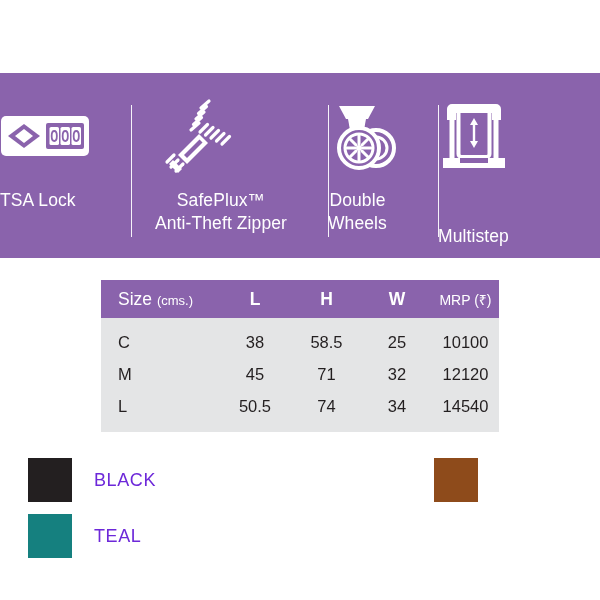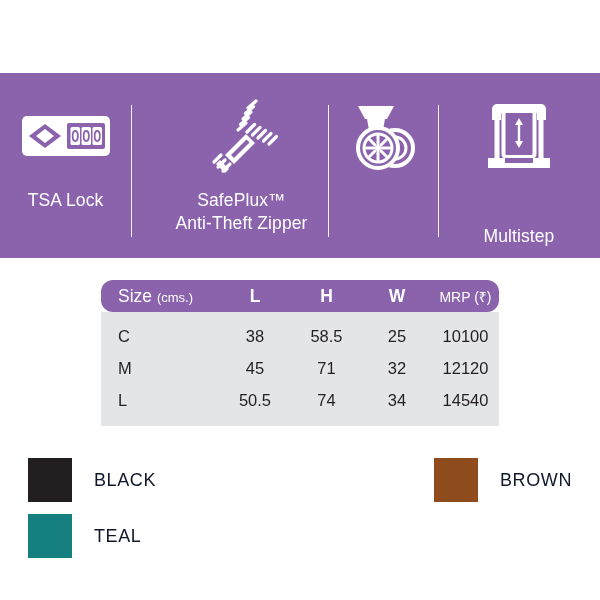--- a/index.html
+++ b/index.html
@@ -24,21 +24,21 @@
     height: 185px;
     background: #8a63ac;
     display: flex;
     flex-direction: row;
     align-items: stretch;
   }
   .feature-item {
     position: relative;
     display: flex;
     flex-direction: column;
-    align-items: center;
+    align-items: flex-start;
     justify-content: flex-start;
     box-sizing: border-box;
   }
   .feat-1 { width: 131px; }
   .feat-2 { width: 197px; padding-left: 24px; }
   .feat-3 { width: 110px; }
   .feat-4 { width: 162px; gap: 36px; }
 
   .feature-item + .feature-item::before {
     content: "";
@@ -69,25 +69,24 @@
 
   
   .spec-table {
     position: absolute;
     left: 101px;
     top: 280px;
     width: 398px;
   }
   .spec-head {
     background: #8a63ac;
-    height: 32px;
+    height: 38px;
     display: flex;
     align-items: center;
     color: #ffffff;
-    border-radius: 12px;
   }
   .spec-body {
     background: #e4e5e6;
     padding-top: 8px;
     padding-bottom: 10px;
   }
   .spec-row {
     height: 32px;
     display: flex;
     align-items: center;
@@ -126,21 +125,21 @@
   .sw-teal  { left: 28px;  top: 56px; justify-content: space-between; }
 
   .swatch-chip {
     width: 44px;
     height: 44px;
     flex: none;
   }
   .swatch-label {
     margin-left: 22px;
     font-size: 18px;
-    color: #0f172a;
+    color: #6d28d9;
     letter-spacing: 0.6px;
     white-space: nowrap;
   }
 </style>
 </head>
 <body>
 
 <div class="feature-banner">
 
   <div class="feature-item feat-1">
@@ -218,20 +217,24 @@
           <line x1="19" y1="48" x2="27" y2="48"></line>
           <line x1="35" y1="48" x2="43" y2="48"></line>
           <line x1="22.5" y1="39.5" x2="28" y2="45"></line>
           <line x1="34" y1="51" x2="39.5" y2="56.5"></line>
           <line x1="39.5" y1="39.5" x2="34" y2="45"></line>
           <line x1="28" y1="51" x2="22.5" y2="56.5"></line>
         </g>
         <circle cx="31" cy="48" r="3" fill="#ffffff"></circle>
       </svg>
     </div>
+    <div class="feat-label">
+      <span>Double</span><br>
+      <span>Wheels</span>
+    </div>
   </div>
 
   <div class="feature-item feat-4">
     <div class="feat-icon">
       <svg width="72" height="72" viewBox="0 0 72 72" aria-hidden="true">
 
         <path d="M14 4 H58 A5 5 0 0 1 63 9 V20 H54 V13 H18 V20 H9 V9 A5 5 0 0 1 14 4 Z" fill="#ffffff"></path>
 
         <rect x="11.5" y="20" width="5" height="38" fill="#ffffff"></rect>
         <rect x="55.5" y="20" width="5" height="38" fill="#ffffff"></rect>
@@ -293,21 +296,20 @@
 
 <div class="colors">
 
   <div class="swatch-row sw-black">
     <div class="swatch-chip" style="background: rgb(35, 31, 32);"></div>
     <div class="swatch-label">BLACK</div>
   </div>
 
   <div class="swatch-row sw-brown">
     <div class="swatch-chip" style="background: rgb(142, 75, 27);"></div>
-    <div class="swatch-label">BROWN</div>
   </div>
 
   <div class="swatch-row sw-teal">
     <div class="swatch-chip" style="background: rgb(21, 128, 127);"></div>
     <div class="swatch-label">TEAL</div>
   </div>
 
 </div>
 
 </body></html>

